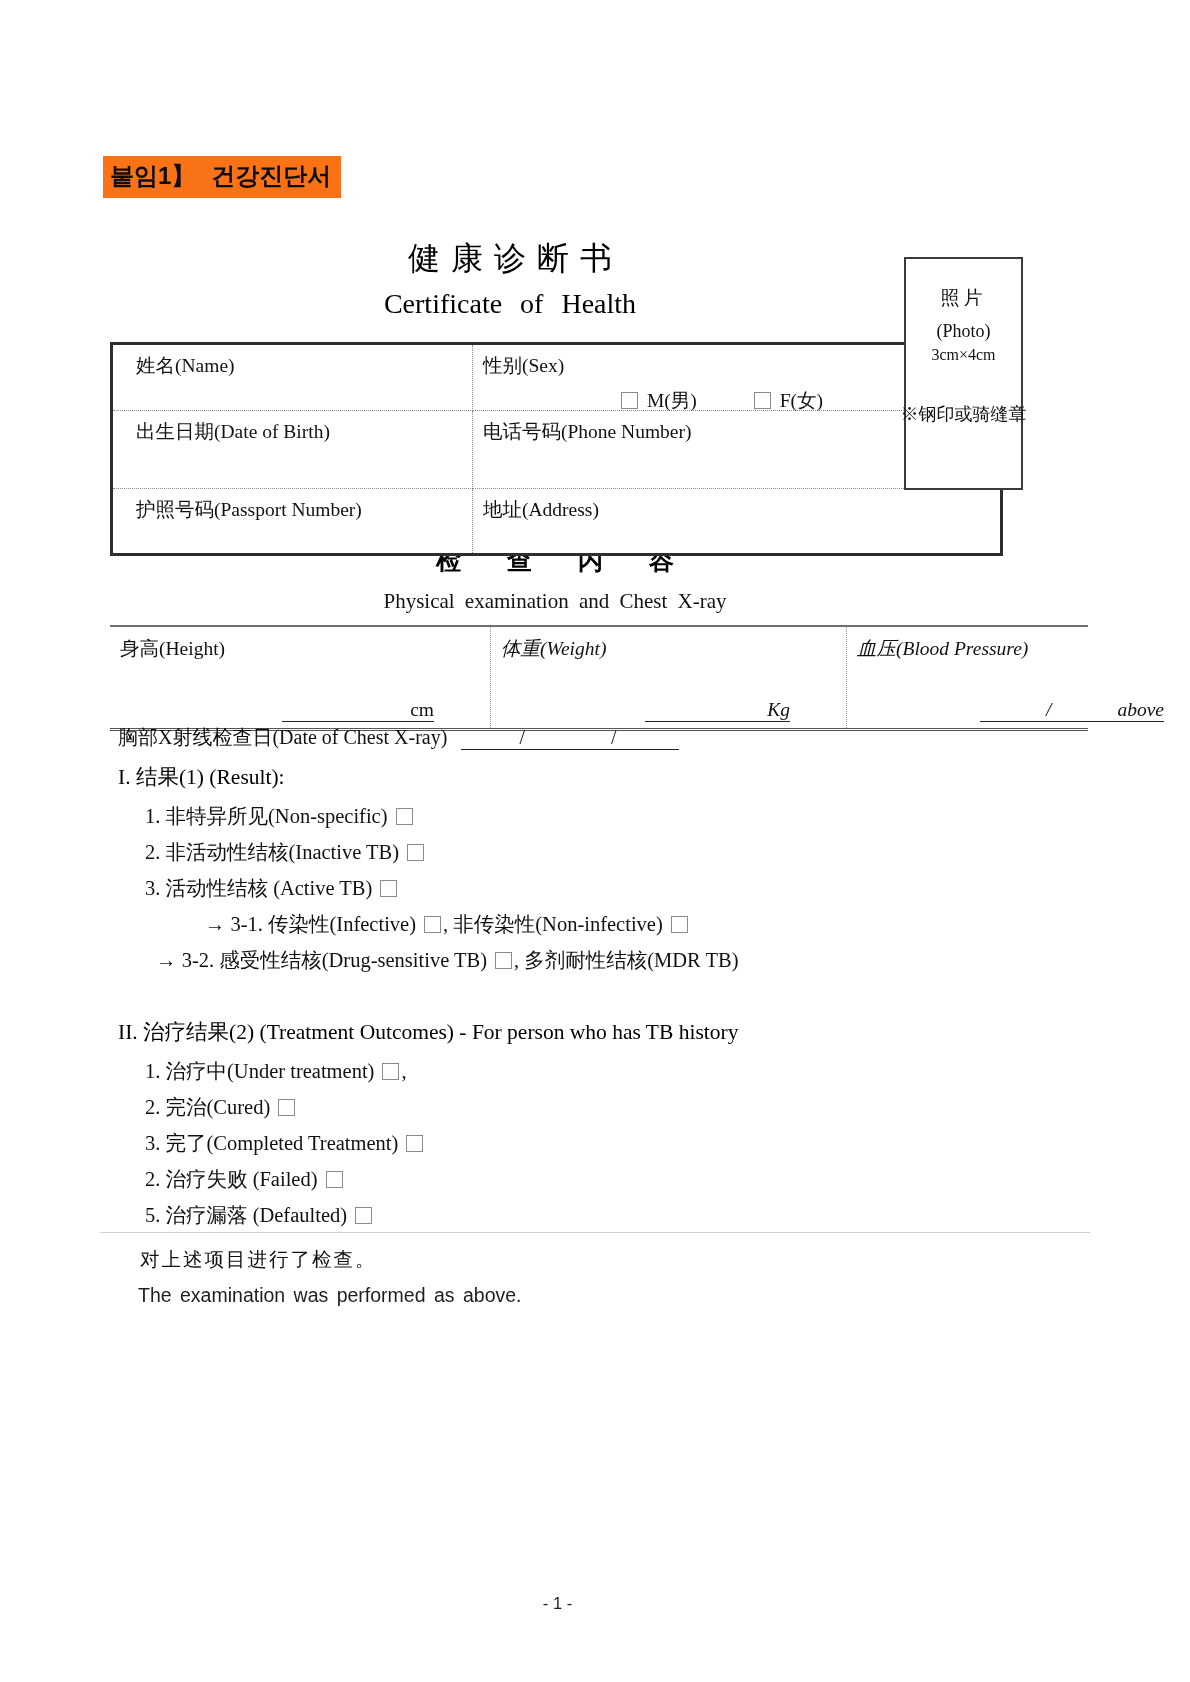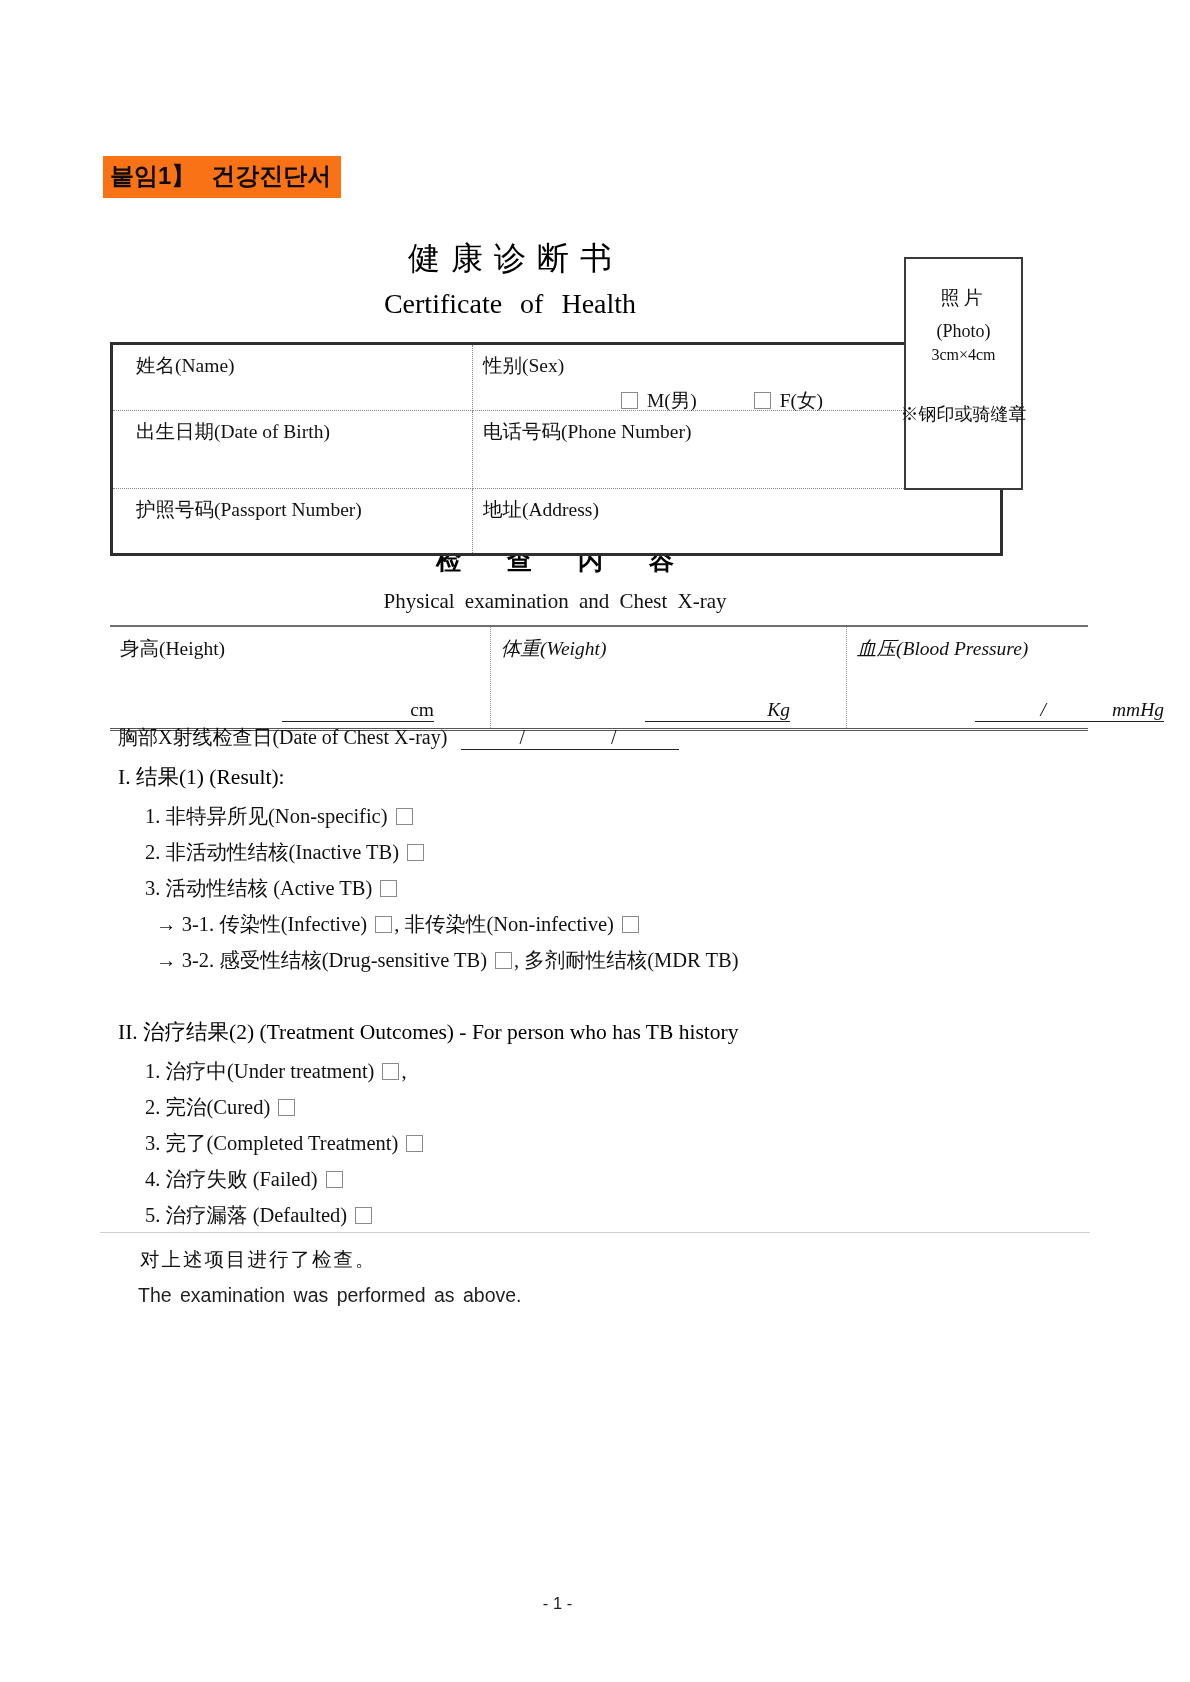--- a/index.html
+++ b/index.html
@@ -71,21 +71,21 @@
   .units-line { position:absolute; right:12px; bottom:6px; white-space:nowrap; }
   .fill-line { border-bottom:1.5px solid #222; display:inline-block; white-space:nowrap; }
   .blank { display:inline-block; height:2px; }
 
   
   .xray-line { position:absolute; left:118px; top:724px; font-size:20px; white-space:nowrap; }
   .xray-line .fill-line { margin-left:14px; }
   .sec-heading { position:absolute; left:118px; font-size:21.5px; white-space:nowrap; color:#000; }
   .checklist { position:absolute; left:110px; font-size:20.5px; }
   .check-line { height:36px; line-height:36px; padding-left:35px; white-space:nowrap; }
-  .check-line.sub { padding-left:46px; }
+  .check-line.sub { padding-left:46px;text-align:center; }
   .checkbox {
     display:inline-block; width:17px; height:17px; border:1.6px solid #8a8a8a;
     vertical-align:-2px; margin:0 2px 0 8px; background:#fff;
   }
   .checkbox.lead { margin:0 9px 0 0; }
 
   .divider {
     position:absolute; left:100px; top:1232px; width:990px; height:0;
     border-top:1.5px solid #cfcfcf;
   }
@@ -155,21 +155,21 @@
     </div>
     <div class="exam-cell">
       <div>体重(Weight)</div>
       <div class="units-line">
         <span class="fill-line"><span class="blank" style="width:122px"></span><span>Kg</span></span>
       </div>
     </div>
     <div class="exam-cell">
       <div>血压(Blood Pressure)</div>
       <div class="units-line">
-        <span class="fill-line"><span class="blank" style="width:66px"></span><span>/</span><span class="blank" style="width:66px"></span><span>mmHg</span></span>
+        <span class="fill-line"><span class="blank" style="width:66px"></span><span>/</span><span class="blank" style="width:66px"></span><span>above</span></span>
       </div>
     </div>
   </div>
 
   <div class="xray-line">
     <span>胸部X射线检查日(Date of Chest X-ray)</span><span class="fill-line"><span class="blank" style="width:58px"></span><span>/</span><span class="blank" style="width:86px"></span><span>/</span><span class="blank" style="width:62px"></span></span>
   </div>
 
   <div class="sec-heading" style="top:762px;">I.  结果(1)  (Result):</div>
   <div class="checklist" style="top:798px;">
@@ -178,21 +178,21 @@
       <div class="check-line"><span class="seg-text">3. 活动性结核 (Active TB)</span><span class="checkbox"></span></div>
       <div class="check-line sub"><span class="seg-text">→ 3-1.  传染性(Infective)</span><span class="checkbox"></span><span class="seg-text">, 非传染性(Non-infective)</span><span class="checkbox"></span></div>
       <div class="check-line sub"><span class="seg-text">→ 3-2.  感受性结核(Drug-sensitive TB)</span><span class="checkbox"></span><span class="seg-text">,  多剂耐性结核(MDR TB)</span></div>
     </div>
 
   <div class="sec-heading" style="top:1017px;">II.  治疗结果(2)  (Treatment Outcomes) - For person who has TB history</div>
   <div class="checklist" style="top:1053px;">
       <div class="check-line"><span class="seg-text">1. 治疗中(Under treatment)</span><span class="checkbox"></span><span class="seg-text">,</span></div>
       <div class="check-line"><span class="seg-text">2. 完治(Cured)</span><span class="checkbox"></span></div>
       <div class="check-line"><span class="seg-text">3. 完了(Completed Treatment)</span><span class="checkbox"></span></div>
-      <div class="check-line"><span class="seg-text">4. 治疗失败 (Failed)</span><span class="checkbox"></span></div>
+      <div class="check-line"><span class="seg-text">2. 治疗失败 (Failed)</span><span class="checkbox"></span></div>
       <div class="check-line"><span class="seg-text">5. 治疗漏落 (Defaulted)</span><span class="checkbox"></span></div>
     </div>
 
   <div class="divider"></div>
 
   <div class="footer-cn">对上述项目进行了检查。</div>
   <div class="footer-en">The examination was performed as above.</div>
 
   <div class="page-number">- 1 -</div>
 

